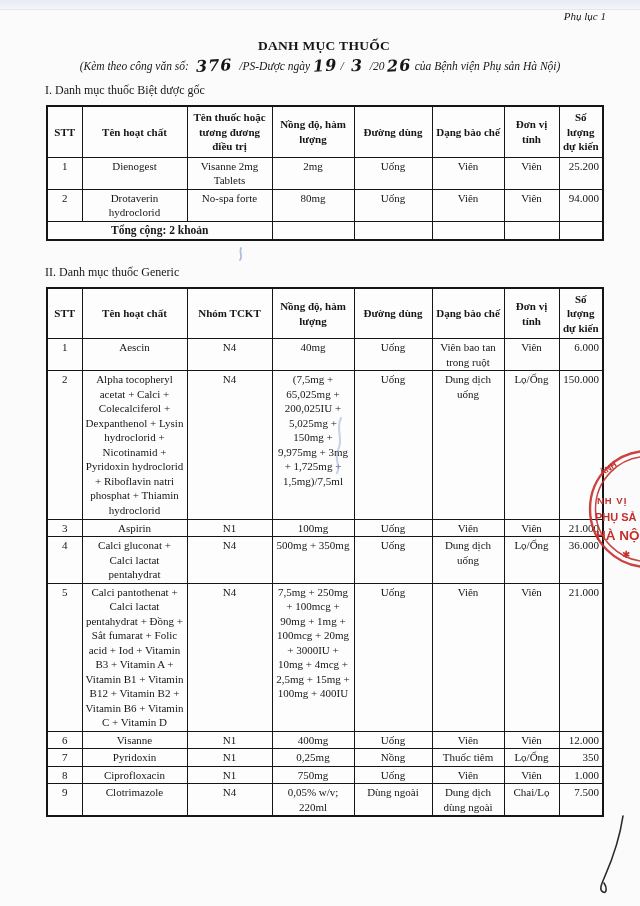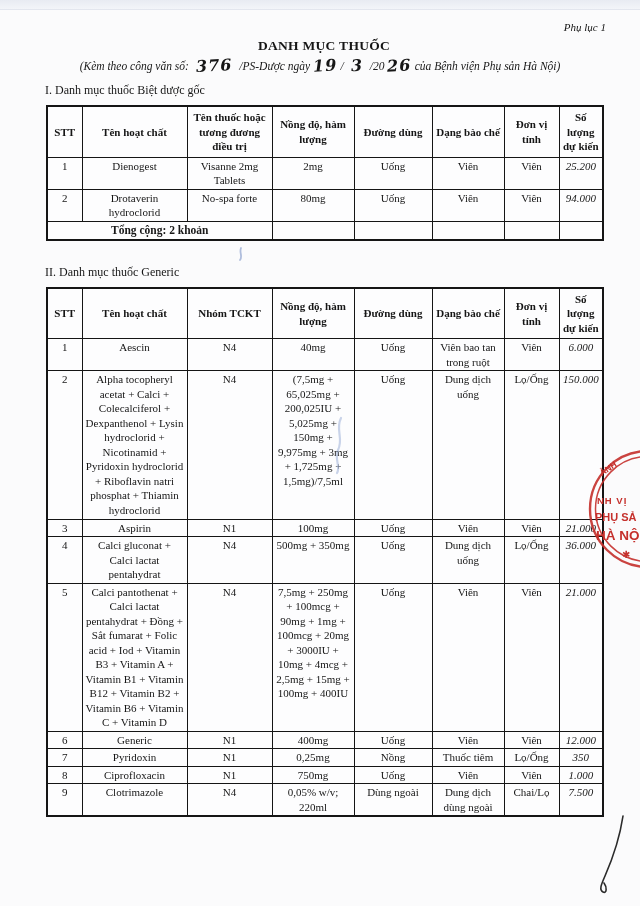--- a/index.html
+++ b/index.html
@@ -11,21 +11,21 @@
     color: #161616;
     position: relative;
     overflow: hidden;
   }
   .scan-band {
     position: absolute; top: 0; left: 0; right: 0; height: 10px;
     background: linear-gradient(#e8ebf2, #f3f5f9);
     border-bottom: 1px solid #e3e6ee;
   }
   .annex {
-    position: absolute; top: 21px; right: 34px;
+    position: absolute; top: 10px; right: 34px;
     font-style: italic; font-size: 11px;
   }
   .title {
     margin: 38px 0 0 8px;
     text-align: center; font-weight: bold; font-size: 13.5px;
     letter-spacing: .3px;
   }
   .subtitle {
     text-align: center; font-style: italic; font-size: 11.5px;
     margin-top: 1px; white-space: nowrap;
@@ -63,21 +63,21 @@
   col.c-stt { width: 35px; }
   col.c-name { width: 105px; }
   col.c-drug { width: 85px; }
   col.c-dose { width: 82px; }
   col.c-route { width: 78px; }
   col.c-form { width: 72px; }
   col.c-unit { width: 55px; }
   col.c-qty { width: 44px; }
   .a-c { text-align: center; }
   .a-l { text-align: center; }
-  .a-r { text-align: center; font-style: italic; }
+  .a-r { text-align: right; }
   tfoot td { font-weight: bold; font-size: 11.5px; }
   .stamp-wrap {
     position: absolute; top: 446px; right: 0;
     width: 54px; height: 128px; overflow: hidden;
     pointer-events: none;
   }
   .check-wrap {
     position: absolute; left: 592px; top: 810px;
     width: 42px; height: 88px; pointer-events: none;
   }
@@ -231,21 +231,21 @@
         <td class="a-l">Calci pantothenat + Calci lactat pentahydrat + Đồng + Sắt fumarat + Folic acid + Iod + Vitamin B3 + Vitamin A + Vitamin B1 + Vitamin B12 + Vitamin B2 + Vitamin B6 + Vitamin C + Vitamin D</td>
         <td class="a-c">N4</td>
         <td class="a-c">7,5mg + 250mg + 100mcg + 90mg + 1mg + 100mcg + 20mg + 3000IU + 10mg + 4mcg + 2,5mg + 15mg + 100mg + 400IU</td>
         <td class="a-c">Uống</td>
         <td class="a-c">Viên</td>
         <td class="a-c">Viên</td>
         <td class="a-r">21.000</td>
       </tr>
       <tr>
         <td class="a-c">6</td>
-        <td class="a-l">Generic</td>
+        <td class="a-l">Visanne</td>
         <td class="a-c">N1</td>
         <td class="a-c">400mg</td>
         <td class="a-c">Uống</td>
         <td class="a-c">Viên</td>
         <td class="a-c">Viên</td>
         <td class="a-r">12.000</td>
       </tr>
       <tr>
         <td class="a-c">7</td>
         <td class="a-l">Pyridoxin</td>

